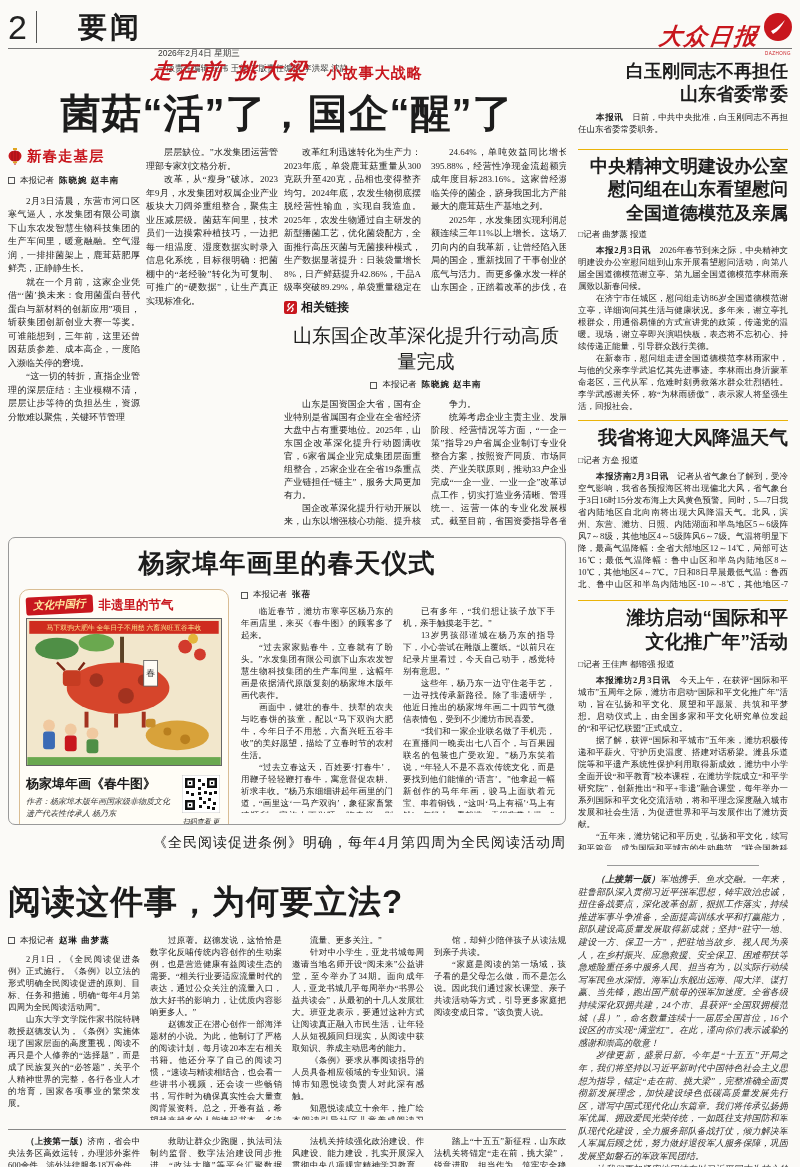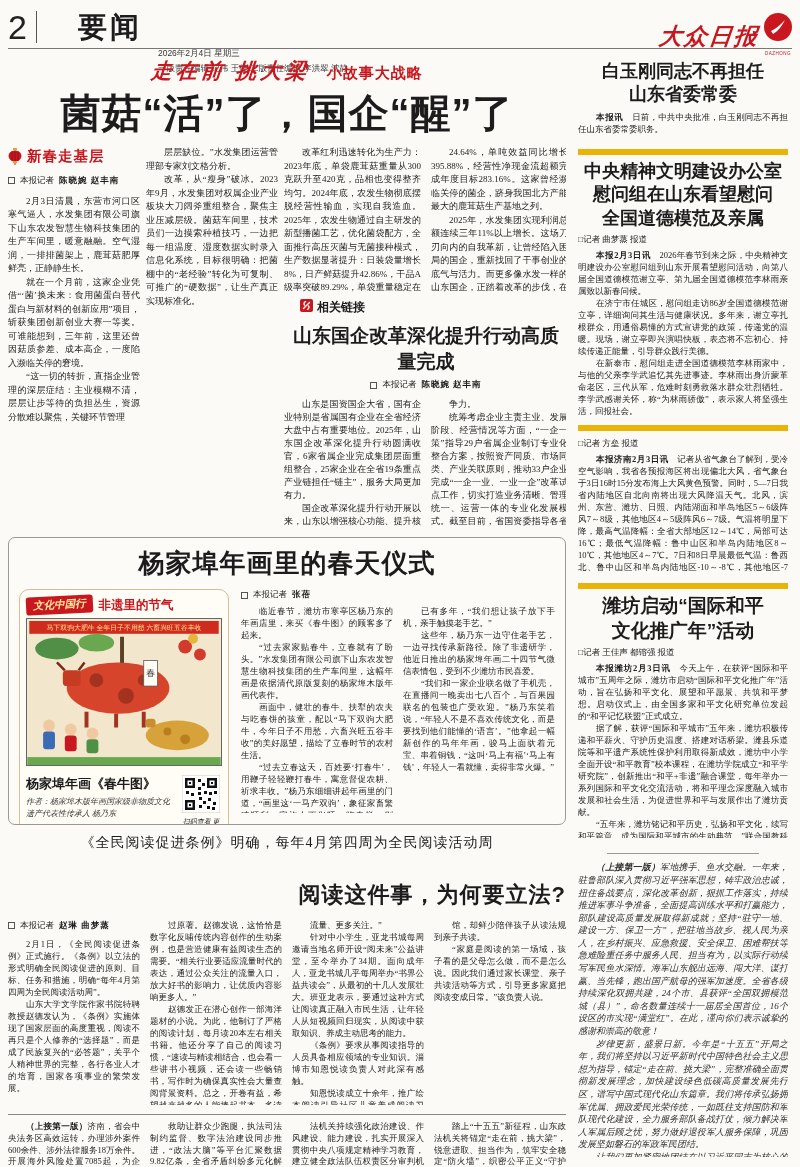--- a/index.html
+++ b/index.html
@@ -40,23 +40,23 @@
   .byline { font-size:8.5px; margin-bottom:7px; display:flex; align-items:center; gap:5px; text-indent:0; }
   .byline b { letter-spacing:1px; }
   .sq { width:7px; height:7px; border:1px solid #555; display:inline-block; flex:none; }
   .right-half { width:284px; flex:none; display:flex; flex-direction:column; }
   .right-half-top { display:flex; gap:10px; height:146px; overflow:hidden; }
   .mcol-w { width:137px; flex:none; font-size:9px; line-height:13.5px; text-align:justify; overflow:hidden; }
   .mcol-w p { text-indent:18px; }
 
   
   .related-box { margin-top:7px; flex:1; overflow:hidden; }
-  .related-tag { display:flex; gap:4px; font-weight:bold; font-size:12px; font-family:"Liberation Sans",sans-serif;margin-left:16px; }
+  .related-tag { display:flex; align-items:center; gap:4px; font-weight:bold; font-size:12px; font-family:"Liberation Sans",sans-serif; }
   .tag-icon { width:13px; height:13px; background:#c8171e; border-radius:2px; display:flex; align-items:center; justify-content:center; flex:none; }
-  .related-headline { text-align:center; font-size:19px; font-weight:bold; font-family:"Liberation Sans",sans-serif; line-height:1.35; margin:7px 0 5px 0; }
+  .related-headline { text-align:center; font-size:19px; font-weight:normal; font-family:"Liberation Sans",sans-serif; line-height:1.35; margin:7px 0 5px 0; }
   .related-byline { justify-content:center; }
   .related-cols { display:flex; gap:10px; height:168px; overflow:hidden; }
   .rcol { width:137px; flex:none; font-size:9px; line-height:13px; text-align:justify; overflow:hidden; }
 
   
   .feature-box { border:1px solid #999; border-radius:7px; margin-top:9px; padding:8px 10px 6px 10px; height:288px; overflow:hidden; background:#fcfbf8; }
   .feature-headline { text-align:center; font-size:26px; font-weight:900; font-family:"Liberation Sans",sans-serif; margin-bottom:8px; letter-spacing:1px; }
   .feature-flex { display:flex; gap:12px; }
   .art-card { width:210px; flex:none; border:1px solid #d9bd94; border-radius:10px; background:#fffdf6; padding:6px; }
   .art-top { display:flex; align-items:center; gap:6px; margin-bottom:4px; }
@@ -69,33 +69,33 @@
   .cap-author { font-size:8px; color:#3a3a3a; font-style:italic; line-height:1.5; margin-top:3px; }
   .qr-block { width:42px; flex:none; text-align:center; }
   .qr-label { font-size:7px; line-height:1.3; margin-top:1px; font-style:italic; }
   .feature-text { flex:1; overflow:hidden; }
   .feature-byline { margin-bottom:4px; }
   .feature-cols { display:flex; gap:10px; height:208px; overflow:hidden; }
   .fcol { width:152px; flex:none; font-size:8.5px; line-height:12px; text-align:justify; overflow:hidden; }
 
   
   .reading { margin-top:9px; }
-  .reading-kicker { text-align:center; font-size:14px; letter-spacing:1px; margin-bottom:5px; }
-  .reading-headline { text-align:right; font-size:22px; font-weight:900; font-family:"Liberation Sans",sans-serif; margin-bottom:9px; letter-spacing:1px;margin-top:28px; }
+  .reading-kicker { text-align:right; font-size:14px; letter-spacing:1px; margin-bottom:5px; }
+  .reading-headline { text-align:left; font-size:33px; font-weight:900; font-family:"Liberation Sans",sans-serif; margin-bottom:9px; letter-spacing:1px;margin-top:28px; }
   .reading-cols { display:flex; gap:10px; height:186px; overflow:hidden; }
   .gcol { width:132px; flex:none; font-size:8.5px; line-height:12px; text-align:justify; overflow:hidden; }
 
   
   .strip { border-top:1px solid #888; margin-top:9px; padding-top:6px; display:flex; gap:10px; height:74px; overflow:hidden; }
   .scol { width:132px; flex:none; font-size:8.5px; line-height:11.8px; text-align:justify; overflow:hidden; }
 
   
   .r-article { padding:5px 0 8px 0; }
-  .r-article + .r-article { border-top:6px solid #eab308; }
-  .r-headline { text-align:center; font-weight:bold; font-family:"Liberation Sans",sans-serif; line-height:1.3; margin-bottom:4px; }
+  .r-article + .r-article { border-top:1px solid #eab308; }
+  .r-headline { text-align:right; font-weight:bold; font-family:"Liberation Sans",sans-serif; line-height:1.3; margin-bottom:4px; }
   .h18 { font-size:18px; } .h19 { font-size:19px; }
   .r-byline { font-size:8.5px; margin:2px 0 3px 0; display:flex; gap:5px; align-items:center; }
   .r-body { font-size:8.5px; line-height:12px; text-align:justify; overflow:hidden; }
   .r-body .lead b { letter-spacing:.5px; }
   .lead { text-indent:17px; }
   .bh1 { height:30px; } .bh2 { height:168px; } .bh3 { height:122px; } .bh4 { height:176px; }
   .kai-divider { width:72%; margin:7px auto 7px auto; border-top:1px solid #999; }
   .kai { font-size:9px; line-height:12.6px; font-style:italic; color:#2e2e2e; text-align:justify; height:296px; overflow:hidden; }
 </style>
 </head>
@@ -293,20 +293,21 @@
             </div>
             <div class="feature-cols">
               <div class="fcol">
                   <p>临近春节，潍坊市寒亭区杨乃东的年画店里，来买《春牛图》的顾客多了起来。</p>
                   <p>“过去家家贴春牛，立春就有了盼头。”水发集团有限公司旗下山东农发智慧生物科技集团的生产车间里，这幅年画是依据清代原版复刻的杨家埠木版年画代表作。</p>
                   <p>画面中，健壮的春牛、扶犁的农夫与吃春饼的孩童，配以“马下双驹大肥牛，今年日子不用愁，六畜兴旺五谷丰收”的美好愿望，描绘了立春时节的农村生活。</p>
                   <p>“过去立春这天，百姓要‘打春牛’，用鞭子轻轻鞭打春牛，寓意督促农耕、祈求丰收。”杨乃东细细讲起年画里的门道，“画里这‘一马产双驹’，象征家畜繁殖顺利，家族人丁兴旺；吃春饼，则是‘咬春’的习俗，寓意迎接春天的生机。”</p>
                 </div>
               <div class="fcol">
                   <p>已有多年，“我们想让孩子放下手机，亲手触摸老手艺。”</p>
+                  <p>13岁男孩邵谨城在杨乃东的指导下，小心尝试在雕版上覆纸。“以前只在纪录片里看过，今天自己动手，感觉特别有意思。”</p>
                   <p>这些年，杨乃东一边守住老手艺，一边寻找传承新路径。除了非遗研学，他近日推出的杨家埠年画二十四节气微信表情包，受到不少潍坊市民喜爱。</p>
                   <p>“我们和一家企业联名做了手机壳，在直播间一晚卖出七八百个，与百果园联名的包装也广受欢迎。”杨乃东笑着说，“年轻人不是不喜欢传统文化，而是要找到他们能懂的‘语言’。”他拿起一幅新创作的马年年画，骏马上面驮着元宝、串着铜钱，“这叫‘马上有福’‘马上有钱’，年轻人一看就懂，卖得非常火爆。”</p>
                 </div>
             </div>
           </div>
         </div>
       </div>
 
       <div class="reading">
         <div class="reading-kicker">《全民阅读促进条例》明确，每年4月第四周为全民阅读活动周</div>
@@ -375,20 +376,21 @@
         <div class="r-body bh2">
           <p class="lead"><b>本报2月3日讯</b>　<span>2026年春节到来之际，中央精神文明建设办公室慰问组到山东开展看望慰问活动，向第八届全国道德模范谢立亭、第九届全国道德模范李林雨亲属致以新春问候。</span></p>
           <div>
               <p>在济宁市任城区，慰问组走访86岁全国道德模范谢立亭，详细询问其生活与健康状况。多年来，谢立亭扎根群众，用通俗易懂的方式宣讲党的政策，传递党的温暖。现场，谢立亭即兴演唱快板，表态将不忘初心、持续传递正能量，引导群众践行美德。</p>
               <p>在新泰市，慰问组走进全国道德模范李林雨家中，与他的父亲李学武追忆其先进事迹。李林雨出身沂蒙革命老区，三代从军，危难时刻勇救落水群众壮烈牺牲。李学武感谢关怀，称“为林雨骄傲”，表示家人将坚强生活，回报社会。</p>
             </div>
         </div>
       </div>
 
       <div class="r-article">
+        <div class="r-headline h19">我省将迎大风降温天气</div>
         <div class="r-byline">□记者  方垒  报道</div>
         <div class="r-body bh3">
           <p class="lead"><b>本报济南2月3日讯</b>　<span>记者从省气象台了解到，受冷空气影响，我省各预报海区将出现偏北大风，省气象台于3日16时15分发布海上大风黄色预警。同时，5—7日我省内陆地区自北向南将出现大风降温天气。北风，滨州、东营、潍坊、日照、内陆湖面和半岛地区5～6级阵风7～8级，其他地区4～5级阵风6～7级。气温将明显下降，最高气温降幅：全省大部地区12～14℃，局部可达16℃；最低气温降幅：鲁中山区和半岛内陆地区8～10℃，其他地区4～7℃。7日和8日早晨最低气温：鲁西北、鲁中山区和半岛内陆地区-10～-8℃，其他地区-7～-4℃。</span></p>
 
         </div>
       </div>
 
       <div class="r-article">
         <div class="r-headline h19" style="white-space:pre-line">潍坊启动“国际和平
 文化推广年”活动</div>

